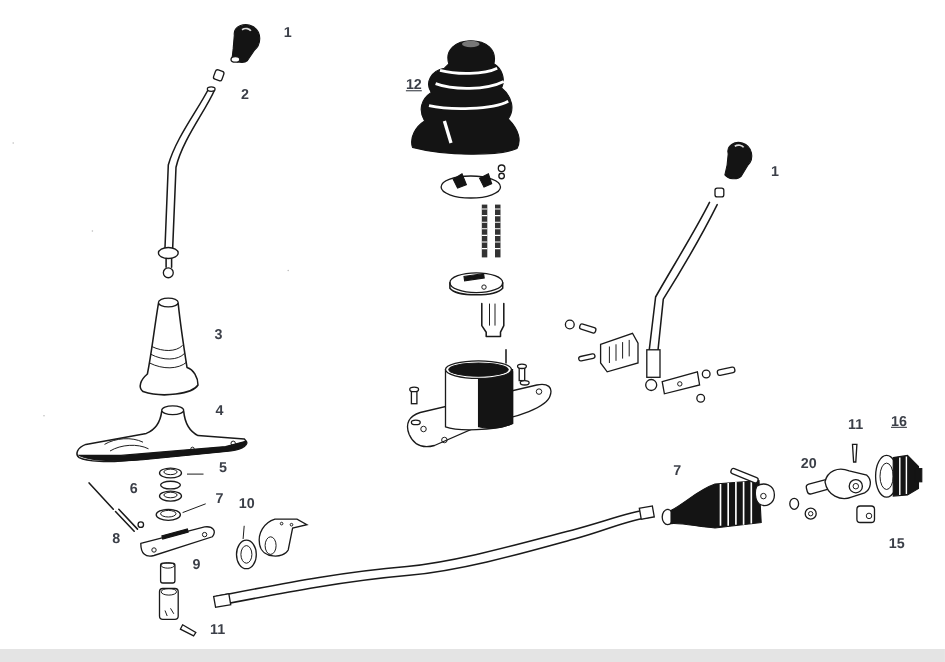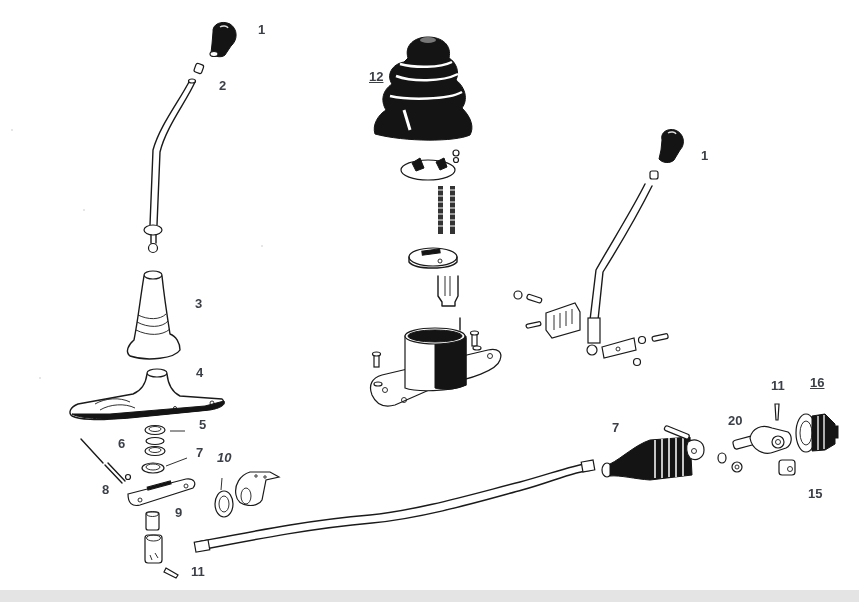--- a/index.html
+++ b/index.html
@@ -231,21 +231,21 @@
 
   <span class="callout" style="left:258px;top:23px;">1</span>
   <span class="callout" style="left:219px;top:79px;">2</span>
   <span class="callout" style="left:369px;top:70px;text-decoration:underline;">12</span>
   <span class="callout" style="left:701px;top:149px;">1</span>
   <span class="callout" style="left:195px;top:297px;">3</span>
   <span class="callout" style="left:196px;top:366px;">4</span>
   <span class="callout" style="left:199px;top:418px;">5</span>
   <span class="callout" style="left:118px;top:437px;">6</span>
   <span class="callout" style="left:196px;top:446px;">7</span>
-  <span class="callout" style="left:217px;top:451px;font-style:italic;">10</span>
+  <span class="callout" style="left:217px;top:451px;">10</span>
   <span class="callout" style="left:102px;top:483px;">8</span>
   <span class="callout" style="left:175px;top:506px;">9</span>
   <span class="callout" style="left:191px;top:565px;">11</span>
   <span class="callout" style="left:612px;top:421px;">7</span>
   <span class="callout" style="left:728px;top:414px;">20</span>
   <span class="callout" style="left:771px;top:379px;">11</span>
   <span class="callout" style="left:810px;top:376px;text-decoration:underline;">16</span>
   <span class="callout" style="left:776px;top:487px;margin-left:32px;">15</span>
 </div>
 

